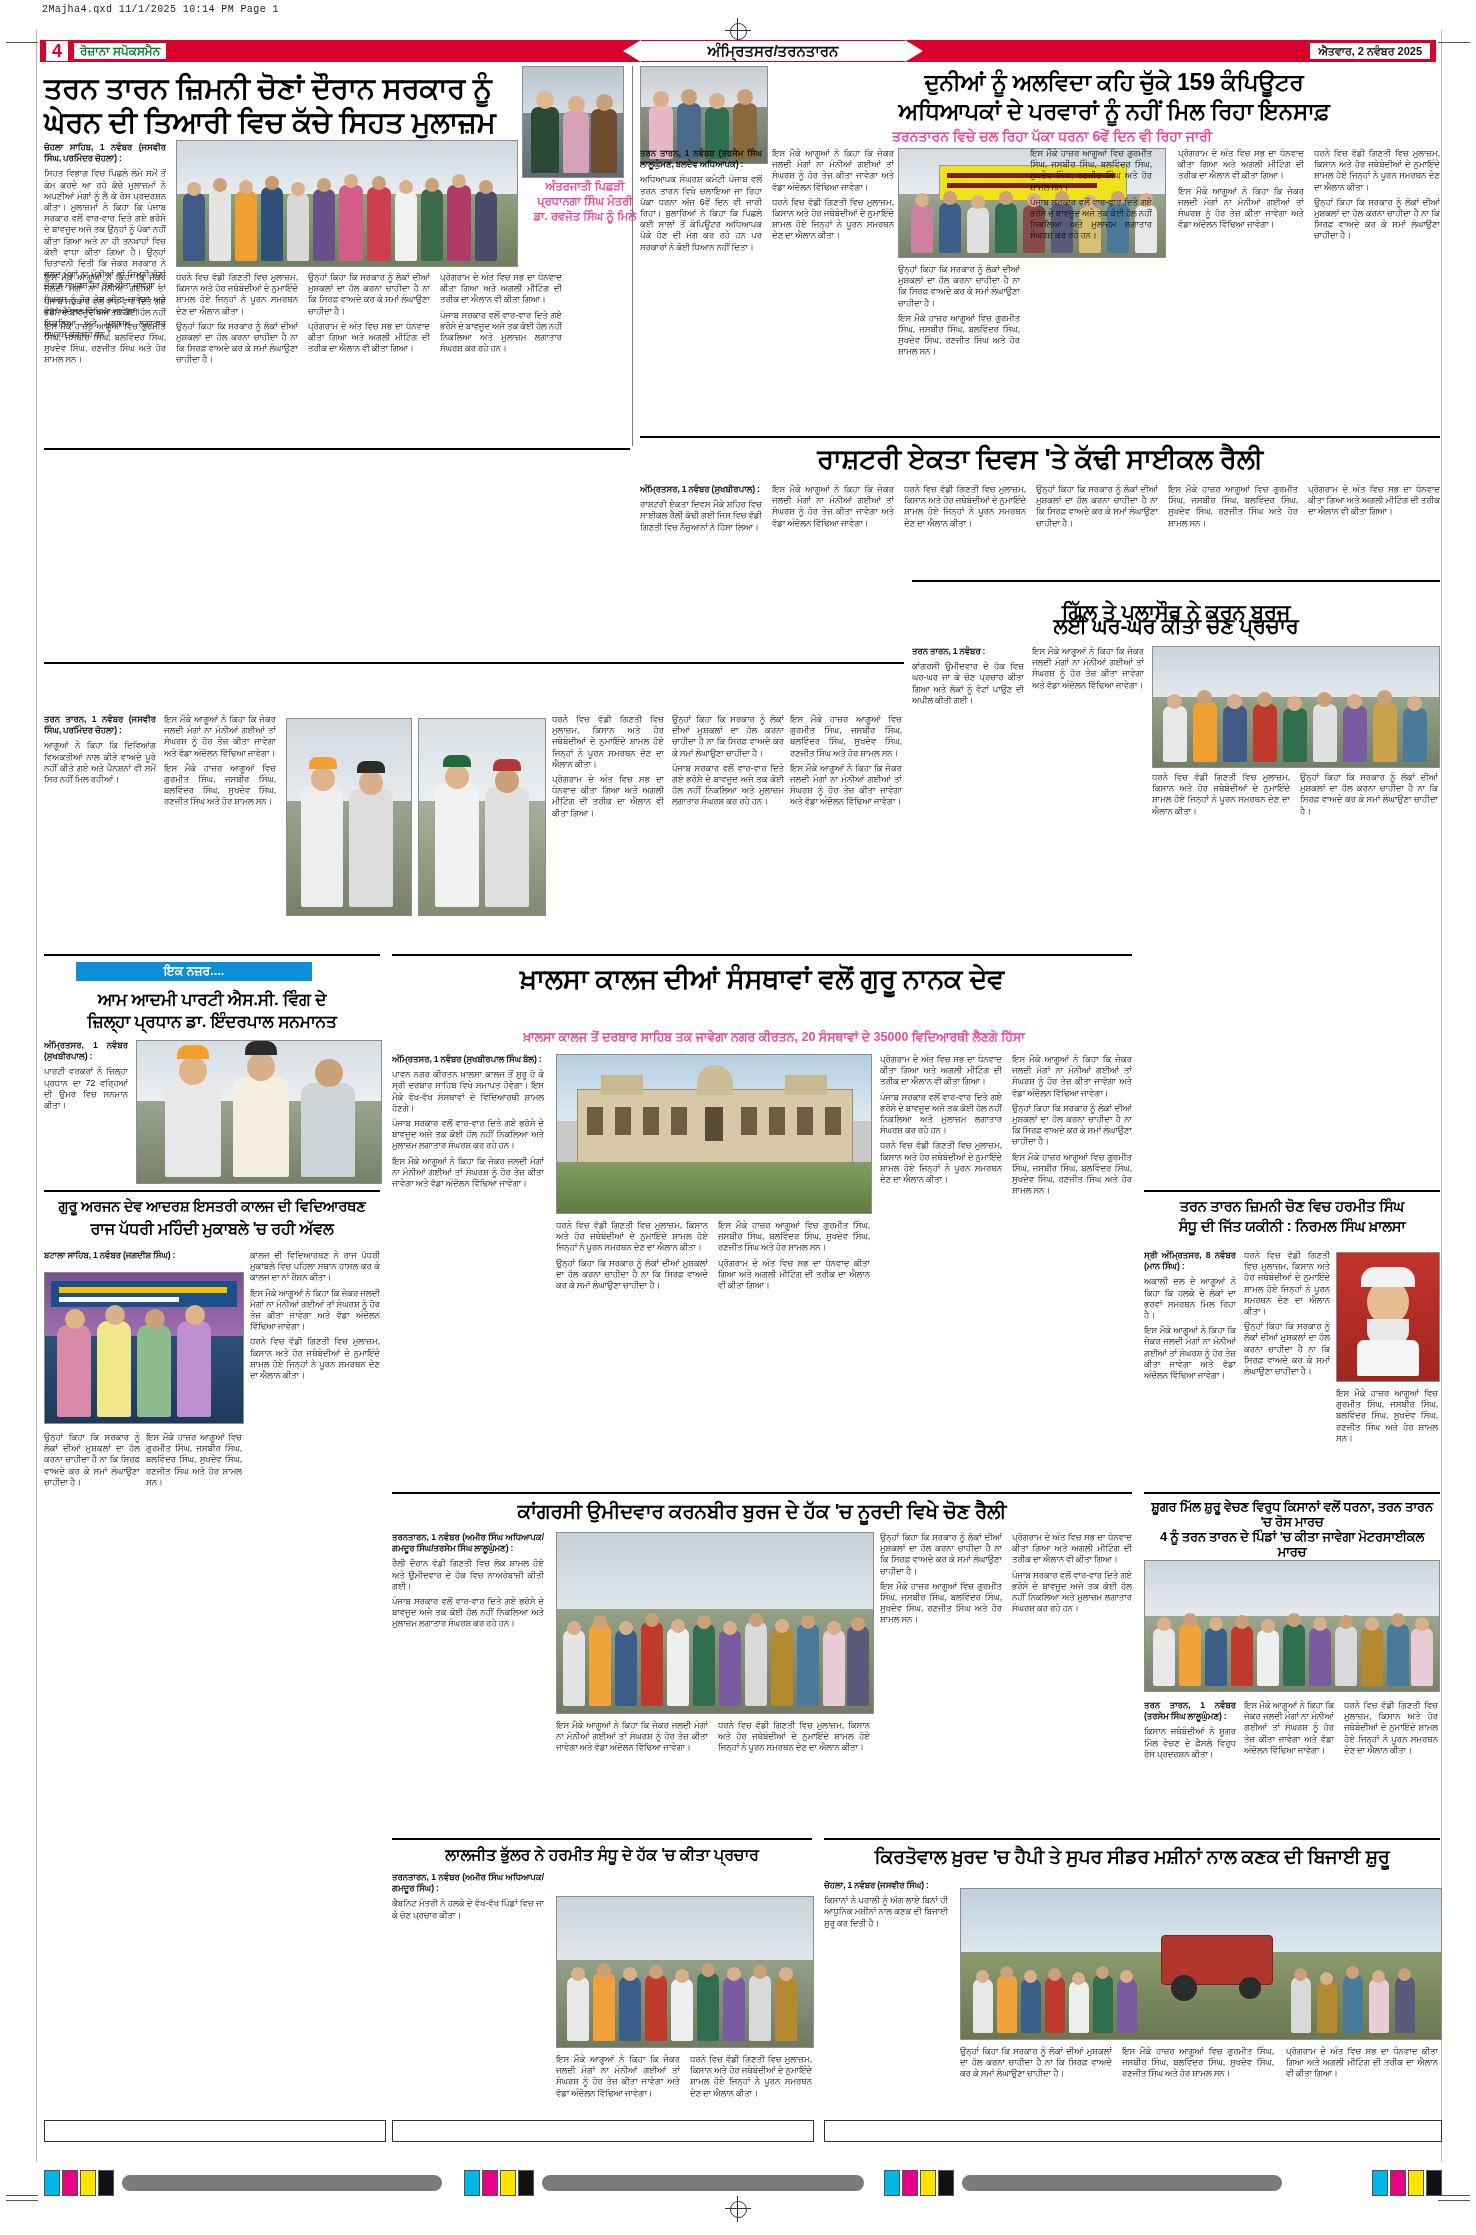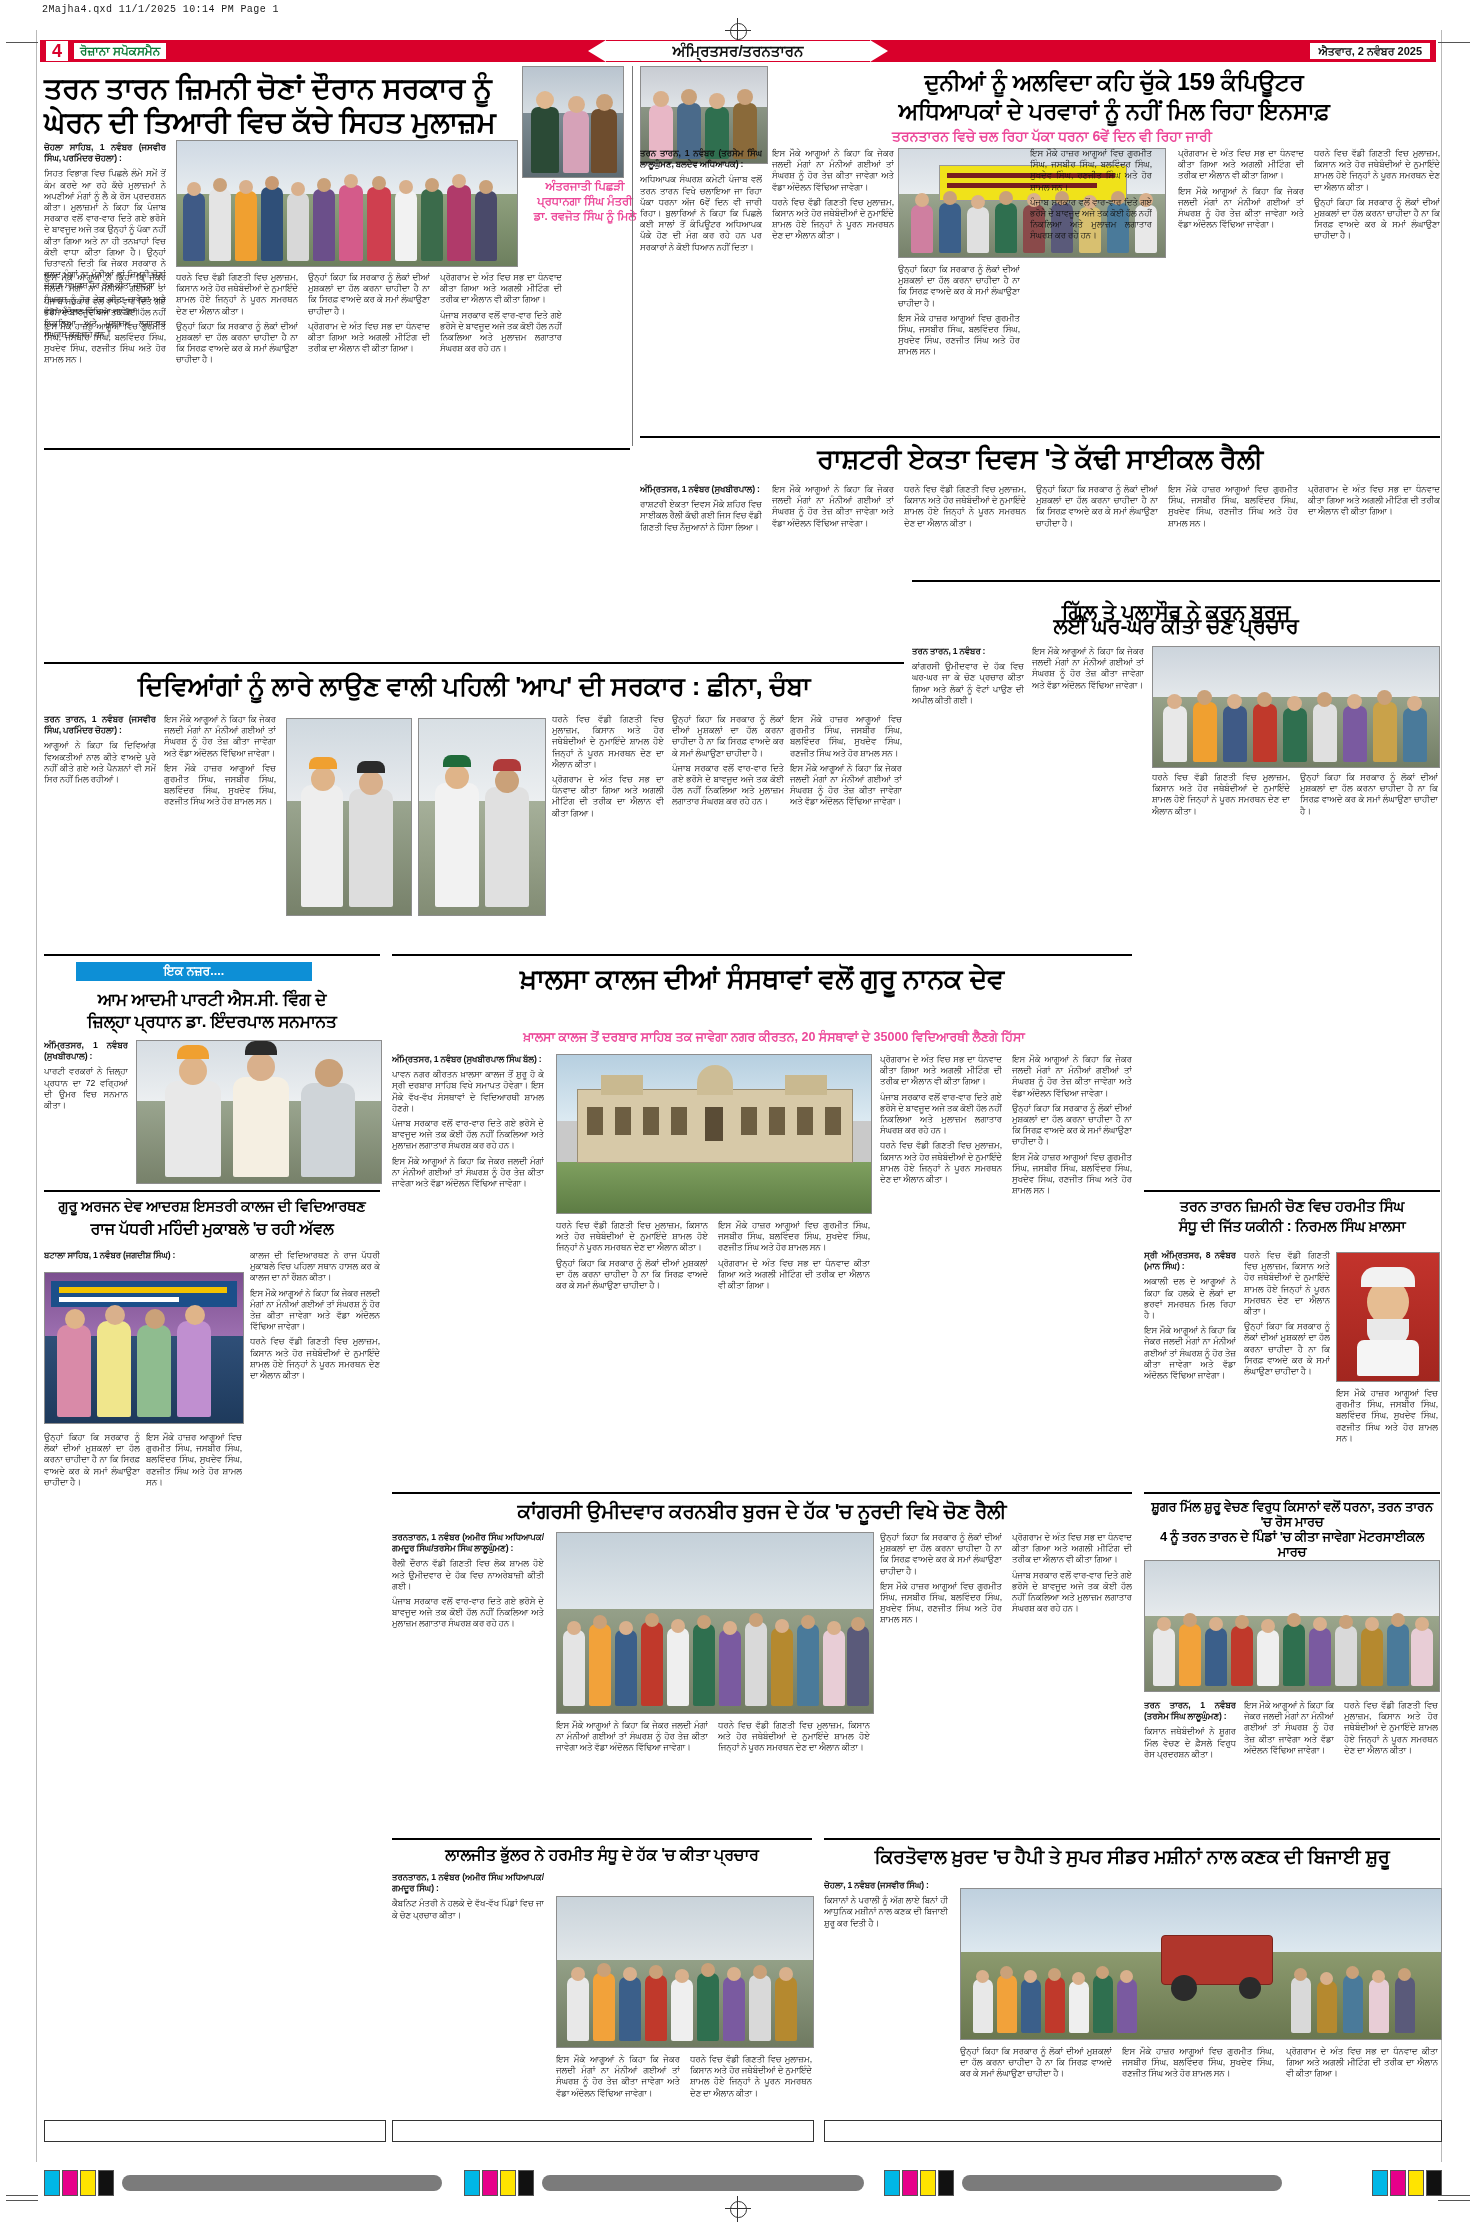--- a/index.html
+++ b/index.html
@@ -14,21 +14,21 @@
   .regcirc{position:absolute;left:5px;top:5px;width:15px;height:15px;border:1px solid #333;border-radius:50%;}
 
   
   .frame{position:absolute;left:36px;top:30px;width:1404px;height:2132px;border-left:1px solid #b9b9b9;border-right:1px solid #b9b9b9;}
   .tick{position:absolute;background:#555;}
 
   
   .masthead{position:absolute;left:40px;top:40px;width:1396px;height:22px;background:#d9002b;}
   .mh-pageno{position:absolute;left:46px;top:41px;width:22px;height:20px;background:#fff;color:#d9002b;font-weight:bold;font-size:18px;line-height:20px;text-align:center;}
   .mh-paper{position:absolute;left:74px;top:43px;height:16px;background:#fff;color:#0a7a35;font-size:12px;font-weight:bold;line-height:16px;padding:0 6px;white-space:nowrap;}
-  .mh-centerwrap{position:absolute;left:588px;top:40px;width:300px;height:22px;}
+  .mh-centerwrap{position:absolute;left:623px;top:40px;width:300px;height:22px;}
   .mh-center{position:absolute;left:18px;top:1px;width:264px;height:20px;background:#fff;color:#111;font-size:15px;font-weight:bold;line-height:20px;text-align:center;white-space:nowrap;}
   .mh-arrowL{position:absolute;left:0;top:0;width:0;height:0;border-top:11px solid transparent;border-bottom:11px solid transparent;border-right:18px solid #fff;}
   .mh-arrowR{position:absolute;right:0;top:0;width:0;height:0;border-top:11px solid transparent;border-bottom:11px solid transparent;border-left:18px solid #fff;}
   .mh-date{position:absolute;right:46px;top:43px;height:16px;background:#fff;color:#111;font-size:11px;font-weight:bold;line-height:16px;padding:0 8px;white-space:nowrap;}
 
   
   .hl{position:absolute;font-weight:bold;color:#000;line-height:1.12;letter-spacing:-0.2px;}
   .sub{position:absolute;font-weight:bold;color:#ec4899;line-height:1.15;text-align:center;padding-left:12px;}
   .body{position:absolute;color:#111;text-align:justify;overflow:hidden;}
   .byline{font-weight:bold;}
@@ -285,21 +285,20 @@
       <p>ਇਸ ਮੌਕੇ ਆਗੂਆਂ ਨੇ ਕਿਹਾ ਕਿ ਜੇਕਰ ਜਲਦੀ ਮੰਗਾਂ ਨਾ ਮੰਨੀਆਂ ਗਈਆਂ ਤਾਂ ਸੰਘਰਸ਼ ਨੂੰ ਹੋਰ ਤੇਜ਼ ਕੀਤਾ ਜਾਵੇਗਾ ਅਤੇ ਵੱਡਾ ਅੰਦੋਲਨ ਵਿੱਢਿਆ ਜਾਵੇਗਾ।</p>
     </div>
   <div class="body col" style="left:1152px;top:772px;width:138px;height:64px;">
       <p>ਧਰਨੇ ਵਿਚ ਵੱਡੀ ਗਿਣਤੀ ਵਿਚ ਮੁਲਾਜ਼ਮ, ਕਿਸਾਨ ਅਤੇ ਹੋਰ ਜਥੇਬੰਦੀਆਂ ਦੇ ਨੁਮਾਇੰਦੇ ਸ਼ਾਮਲ ਹੋਏ ਜਿਨ੍ਹਾਂ ਨੇ ਪੂਰਨ ਸਮਰਥਨ ਦੇਣ ਦਾ ਐਲਾਨ ਕੀਤਾ।</p>
     </div>
   <div class="body col" style="left:1300px;top:772px;width:138px;height:64px;">
       <p>ਉਨ੍ਹਾਂ ਕਿਹਾ ਕਿ ਸਰਕਾਰ ਨੂੰ ਲੋਕਾਂ ਦੀਆਂ ਮੁਸ਼ਕਲਾਂ ਦਾ ਹੱਲ ਕਰਨਾ ਚਾਹੀਦਾ ਹੈ ਨਾ ਕਿ ਸਿਰਫ਼ ਵਾਅਦੇ ਕਰ ਕੇ ਸਮਾਂ ਲੰਘਾਉਣਾ ਚਾਹੀਦਾ ਹੈ।</p>
     </div>
 
   <div class="rule" style="left:44px;top:662px;width:860px;height:2px;"></div>
-  <div class="hl" style="left:44px;top:672px;width:860px;font-size:26px;text-align:center;">ਦਿਵਿਆਂਗਾਂ ਨੂੰ ਲਾਰੇ ਲਾਉਣ ਵਾਲੀ ਪਹਿਲੀ 'ਆਪ' ਦੀ ਸਰਕਾਰ : ਛੀਨਾ, ਚੰਬਾ</div>
 
   <div class="photo" style="left:286px;top:718px;width:124px;height:196px;">
     <div class="sky" style="background:linear-gradient(#cfd8df,#e8ebee);"></div>
     <div class="grd" style="background:linear-gradient(#9aa58f,#77816a);"></div>
     <div class="ppl" style="left:14px;width:42px;height:122px;background:#eeeeee;border-radius:10px 10px 2px 2px;"></div>
     <div class="head" style="left:24px;bottom:124px;width:24px;height:24px;background:#dfb489;"></div>
     <div style="position:absolute;left:22px;bottom:146px;width:28px;height:12px;background:#f0a030;border-radius:8px 8px 0 0;"></div>
     <div class="ppl" style="left:62px;width:44px;height:118px;background:#dddddd;border-radius:10px 10px 2px 2px;"></div>
     <div class="head" style="left:72px;bottom:120px;width:24px;height:24px;background:#d9b08c;"></div>
     <div style="position:absolute;left:70px;bottom:142px;width:28px;height:12px;background:#2b2b2b;border-radius:8px 8px 0 0;"></div>

